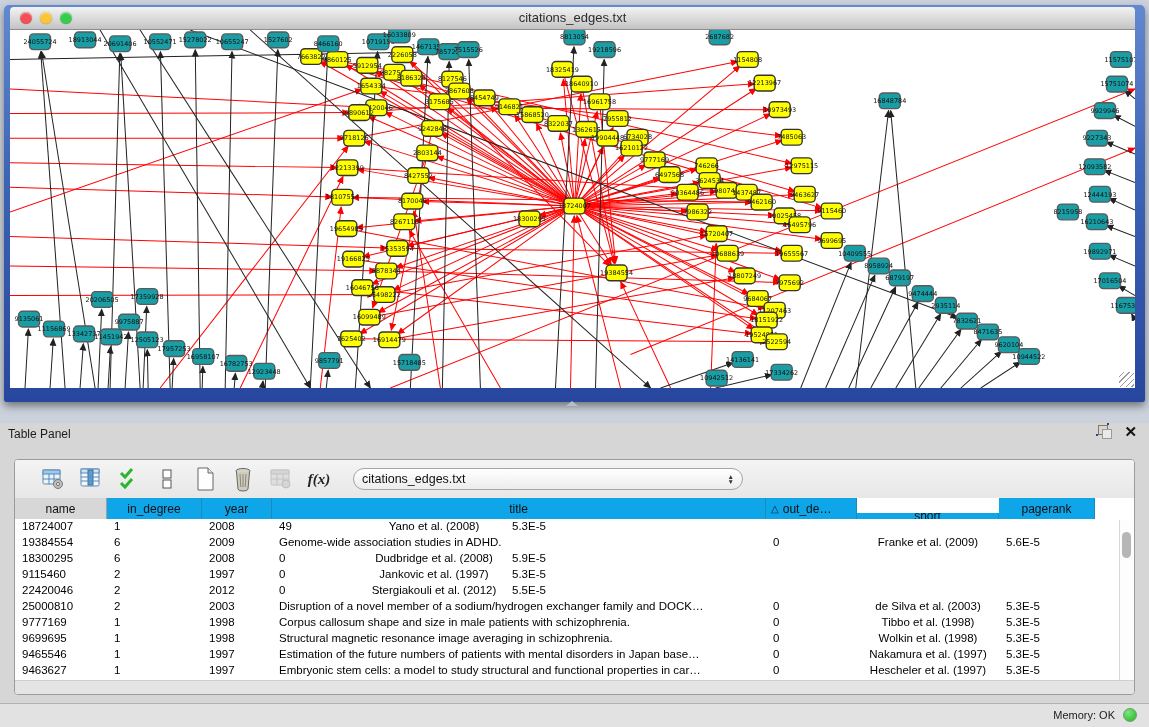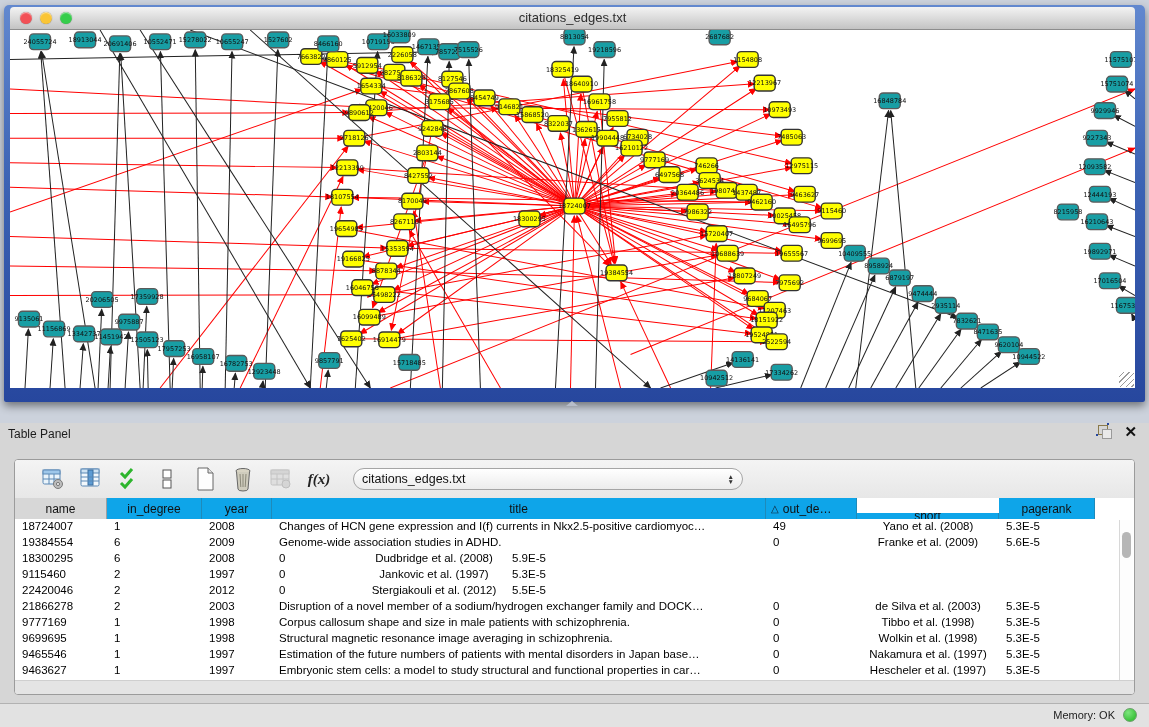--- a/index.html
+++ b/index.html
@@ -887,21 +887,20 @@
           </div>
           <div class="hdr-cell" style="width: 96px;">
             <span>pagerank</span>
           </div>
         </div>
       <div class="rows" id="rows">
           <div class="drow">
             <div class="dcell" style="width: 92px;">18724007</div>
             <div class="dcell" style="width: 95px;">1</div>
             <div class="dcell" style="width: 70px;">2008</div>
-            <div class="dcell" style="width: 494px;">Changes of HCN gene expression and I(f) currents in Nkx2.5-positive cardiomyoc…</div>
             <div class="dcell" style="width: 91px;">49</div>
             <div class="dcell center" style="width: 142px;">Yano et al. (2008)</div>
             <div class="dcell" style="width: 96px;">5.3E-5</div>
           </div>
           <div class="drow">
             <div class="dcell" style="width: 92px;">19384554</div>
             <div class="dcell" style="width: 95px;">6</div>
             <div class="dcell" style="width: 70px;">2009</div>
             <div class="dcell" style="width: 494px;">Genome-wide association studies in ADHD.</div>
             <div class="dcell" style="width: 91px;">0</div>
@@ -926,21 +925,21 @@
           </div>
           <div class="drow">
             <div class="dcell" style="width: 92px;">22420046</div>
             <div class="dcell" style="width: 95px;">2</div>
             <div class="dcell" style="width: 70px;">2012</div>
             <div class="dcell" style="width: 91px;">0</div>
             <div class="dcell center" style="width: 142px;">Stergiakouli et al. (2012)</div>
             <div class="dcell" style="width: 96px;">5.5E-5</div>
           </div>
           <div class="drow">
-            <div class="dcell" style="width: 92px;">21866278</div>
+            <div class="dcell" style="width: 92px;">25000810</div>
             <div class="dcell" style="width: 95px;">2</div>
             <div class="dcell" style="width: 70px;">2003</div>
             <div class="dcell" style="width: 494px;">Disruption of a novel member of a sodium/hydrogen exchanger family and DOCK…</div>
             <div class="dcell" style="width: 91px;">0</div>
             <div class="dcell center" style="width: 142px;">de Silva et al. (2003)</div>
             <div class="dcell" style="width: 96px;">5.3E-5</div>
           </div>
           <div class="drow">
             <div class="dcell" style="width: 92px;">9777169</div>
             <div class="dcell" style="width: 95px;">1</div>

